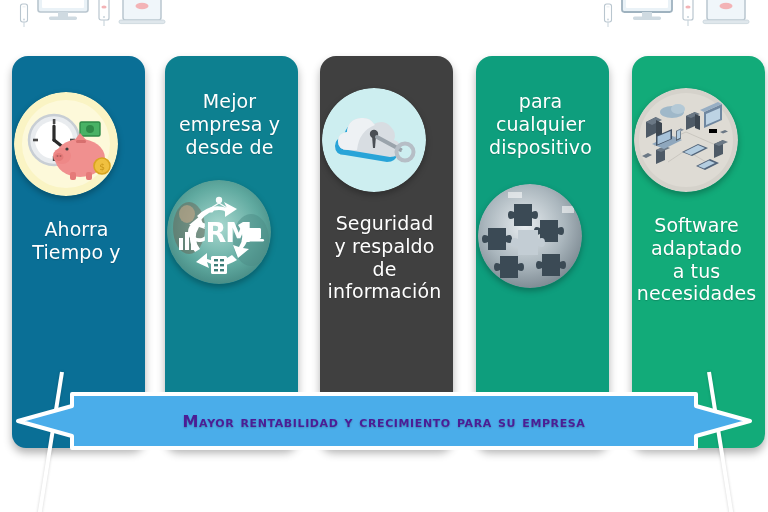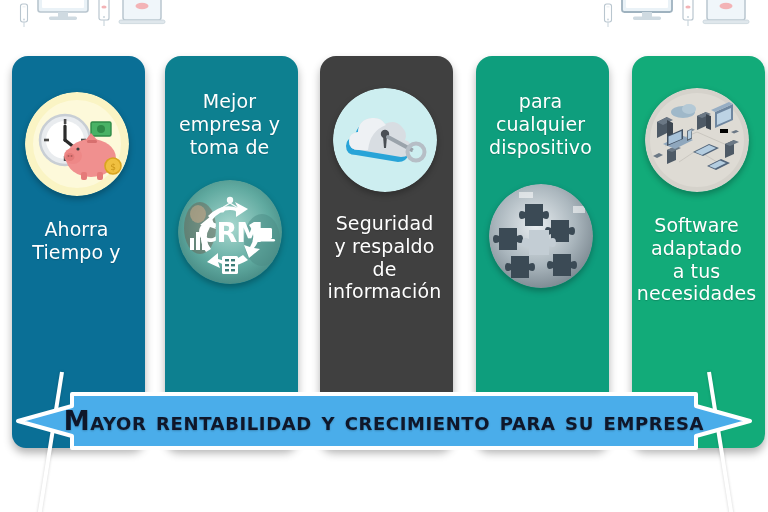--- a/index.html
+++ b/index.html
@@ -20,21 +20,21 @@
   
   .cols{position:absolute;left:0;top:56px;width:768px;height:430px;}
   .col{
     position:absolute;top:0;width:133px;height:392px;
     border-radius:16px 16px 14px 14px;
     box-shadow:0 5px 9px rgba(0,0,0,0.30);
     overflow:hidden;
   }
   .col .colinner{
     position:absolute;inset:0;
-    display:flex;flex-direction:column;align-items:center;
+    display:flex;flex-direction:column;
     padding:14px 6px 0 2px;box-sizing:border-box;
   }
   .col.c1{left:12px;background:#0a6f96;}
   .col.c2{left:165px;background:#0d8090;}
   .col.c3{left:320px;background:#0c8a86;}
   .col.c4{left:476px;background:#0e9e7d;}
   .col.c5{left:632px;background:#12ab79;}
 
   .col-title{
     color:#ffffff;text-align:center;line-height:1.20;
@@ -67,21 +67,21 @@
            box-shadow:0 0 3px rgba(0,0,0,0.18);}
   .vline.r{left:707px;top:372px;transform:rotate(-9deg);transform-origin:top center;
            box-shadow:0 0 3px rgba(0,0,0,0.18);}
 
   
   .banner-wrap{position:absolute;left:14px;top:390px;width:740px;height:62px;z-index:9;}
   .banner-svg{position:absolute;inset:0;}
   .banner-text{
     position:absolute;left:0;right:0;top:0;height:62px;
     display:flex;align-items:center;justify-content:center;
-    color:#0f172a;font-size:26px;font-weight:700;
+    color:#4c1d95;font-size:16px;font-weight:700;
     letter-spacing:0.6px;
     font-variant:small-caps;
     text-shadow:0 1px 2px rgba(0,0,0,0.22);
     font-family:"DejaVu Sans","Liberation Sans",sans-serif;
     white-space:nowrap;
   }
 </style>
 </head>
 <body>
 
@@ -194,21 +194,21 @@
           <div>Tiempo y</div>
         </div>
       </div>
     </div>
 
     <div class="col c2" style="background: rgb(13, 128, 144);">
       <div class="colinner">
         <div class="col-title">
           <div>Mejor</div>
           <div>empresa y</div>
-          <div>toma de</div>
+          <div>desde de</div>
         </div>
         <div class="icon-circle">
           <svg viewBox="0 0 104 104">
             <defs>
               <clipPath id="cl2">
                   <circle cx="52" cy="52" r="52"></circle>
                 </clipPath>
               <radialGradient id="g2" cx="50%" cy="45%" r="65%">
                 <stop offset="0%" stop-color="#a9d9d0"></stop>
                 <stop offset="60%" stop-color="#5fa99f"></stop>

